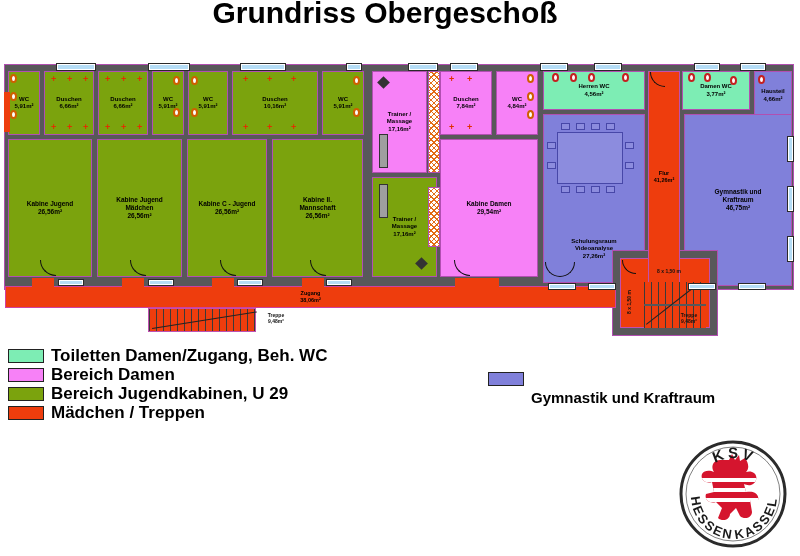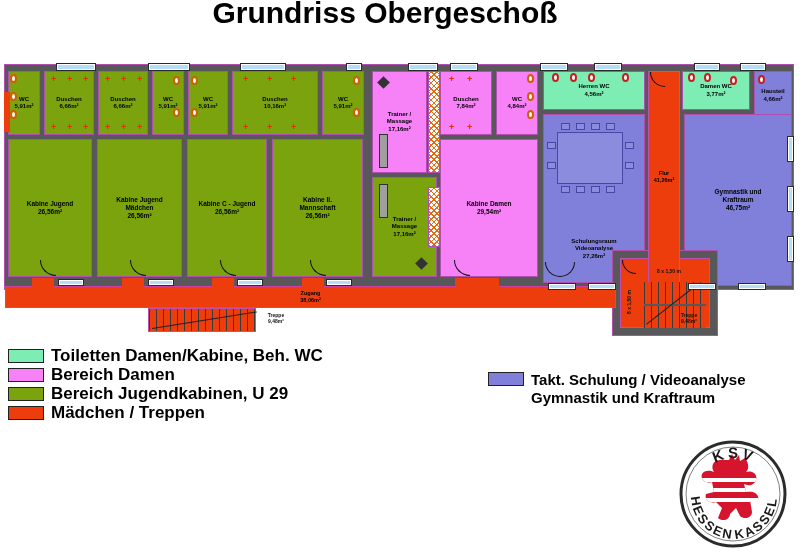--- a/index.html
+++ b/index.html
@@ -323,38 +323,37 @@
   <div class="win" style="left:684px;top:221px;width:28px;height:7px;"></div>
   <div class="win" style="left:734px;top:221px;width:28px;height:7px;"></div>
 
   <div class="win" style="left:783px;top:74px;width:7px;height:26px;"></div>
   <div class="win" style="left:783px;top:124px;width:7px;height:26px;"></div>
   <div class="win" style="left:783px;top:174px;width:7px;height:26px;"></div>
 </div>
 
 <div class="leg-row" style="left:8px;top:348px;">
   <span class="swatch sw-mint"></span>
-  <span class="leg-label">Toiletten Damen/Kabine, Beh. WC</span>
+  <span class="leg-label">Toiletten Damen/Zugang, Beh. WC</span>
 </div>
 <div class="leg-row" style="left:8px;top:367px;">
   <span class="swatch sw-pink"></span>
   <span class="leg-label">Bereich Damen</span>
 </div>
 <div class="leg-row" style="left:8px;top:386px;">
   <span class="swatch sw-olive"></span>
   <span class="leg-label">Bereich Jugendkabinen, U 29</span>
 </div>
 <div class="leg-row" style="left:8px;top:405px;">
   <span class="swatch sw-orange"></span>
   <span class="leg-label">Mädchen / Treppen</span>
 </div>
 
 <div class="leg-row" style="left:488px;top:371px;">
   <span class="swatch sw-purple"></span>
-  <span class="leg-label small">Takt. Schulung / Videoanalyse</span>
 </div>
 <div class="leg-row" style="left:531px;top:389px;">
   <span class="leg-label small">Gymnastik und Kraftraum</span>
 </div>
 
 <div id="logo">
   <svg width="122" height="120" viewBox="0 0 122 120">
     <defs>
       <path id="arcTop" d="M26,60 A36,36 0 0 1 98,60" fill="none"></path>
       <path id="arcL" d="M19,62 A43,43 0 0 0 62,105" fill="none"></path>

